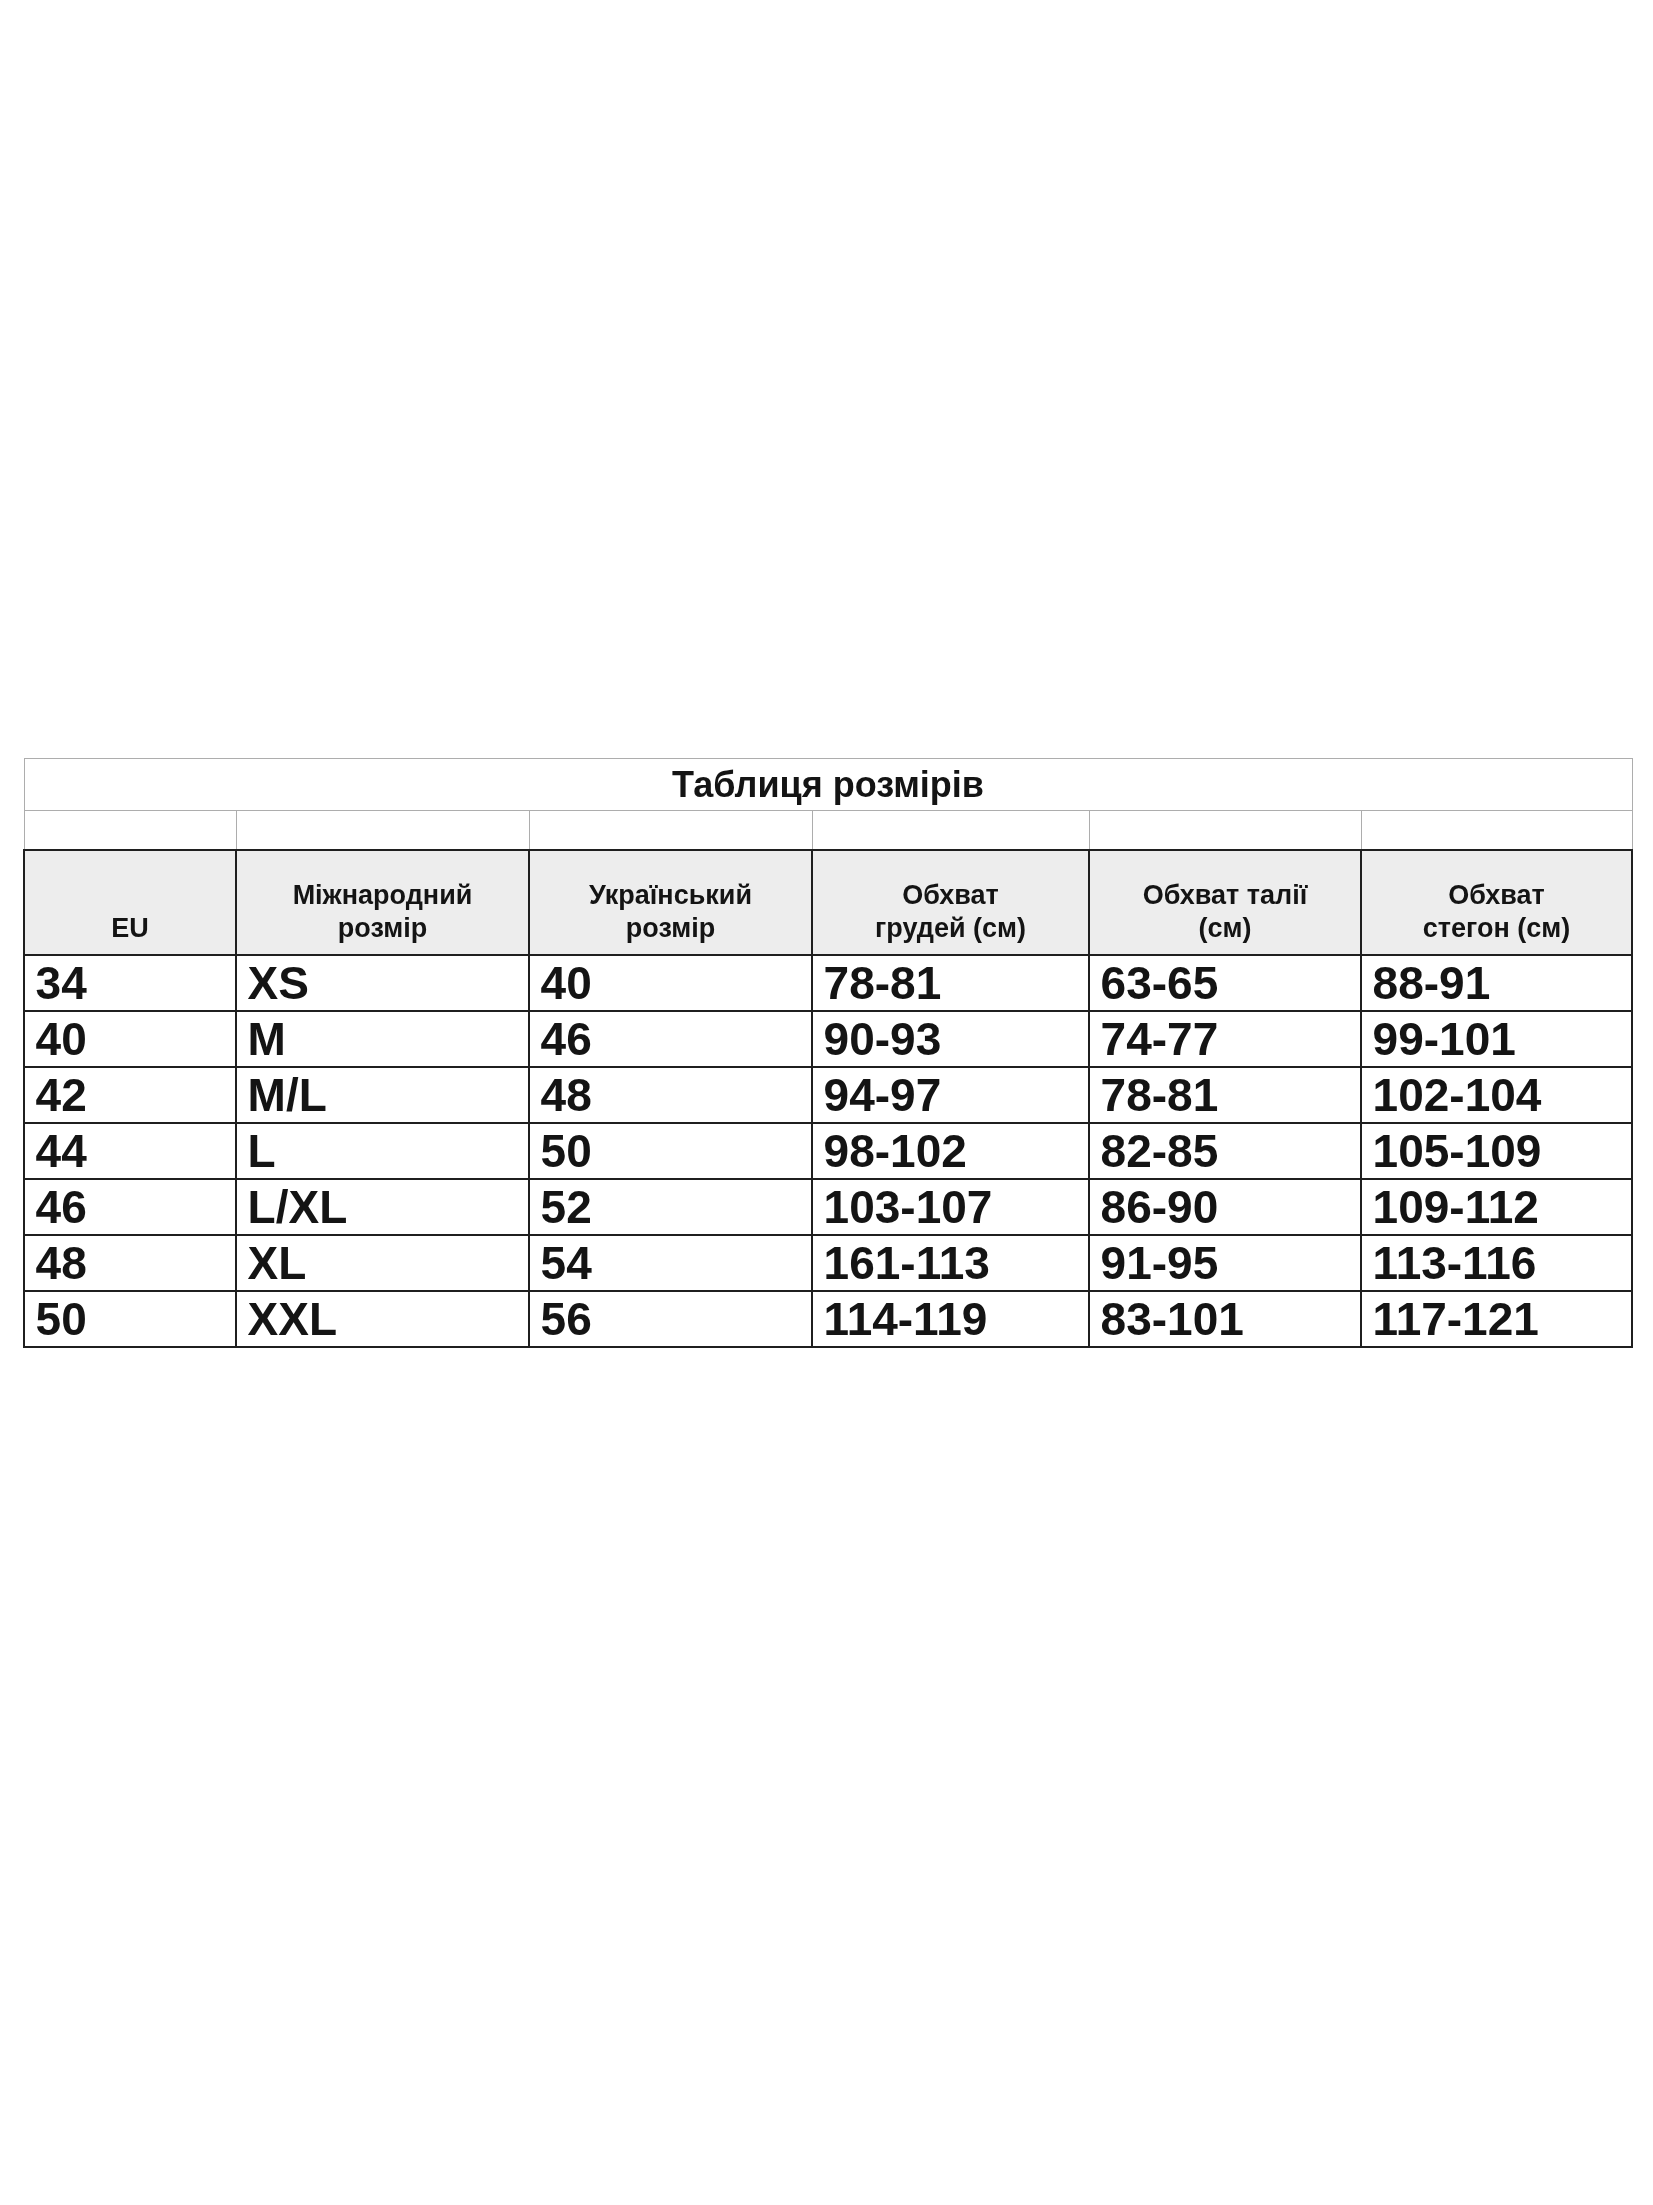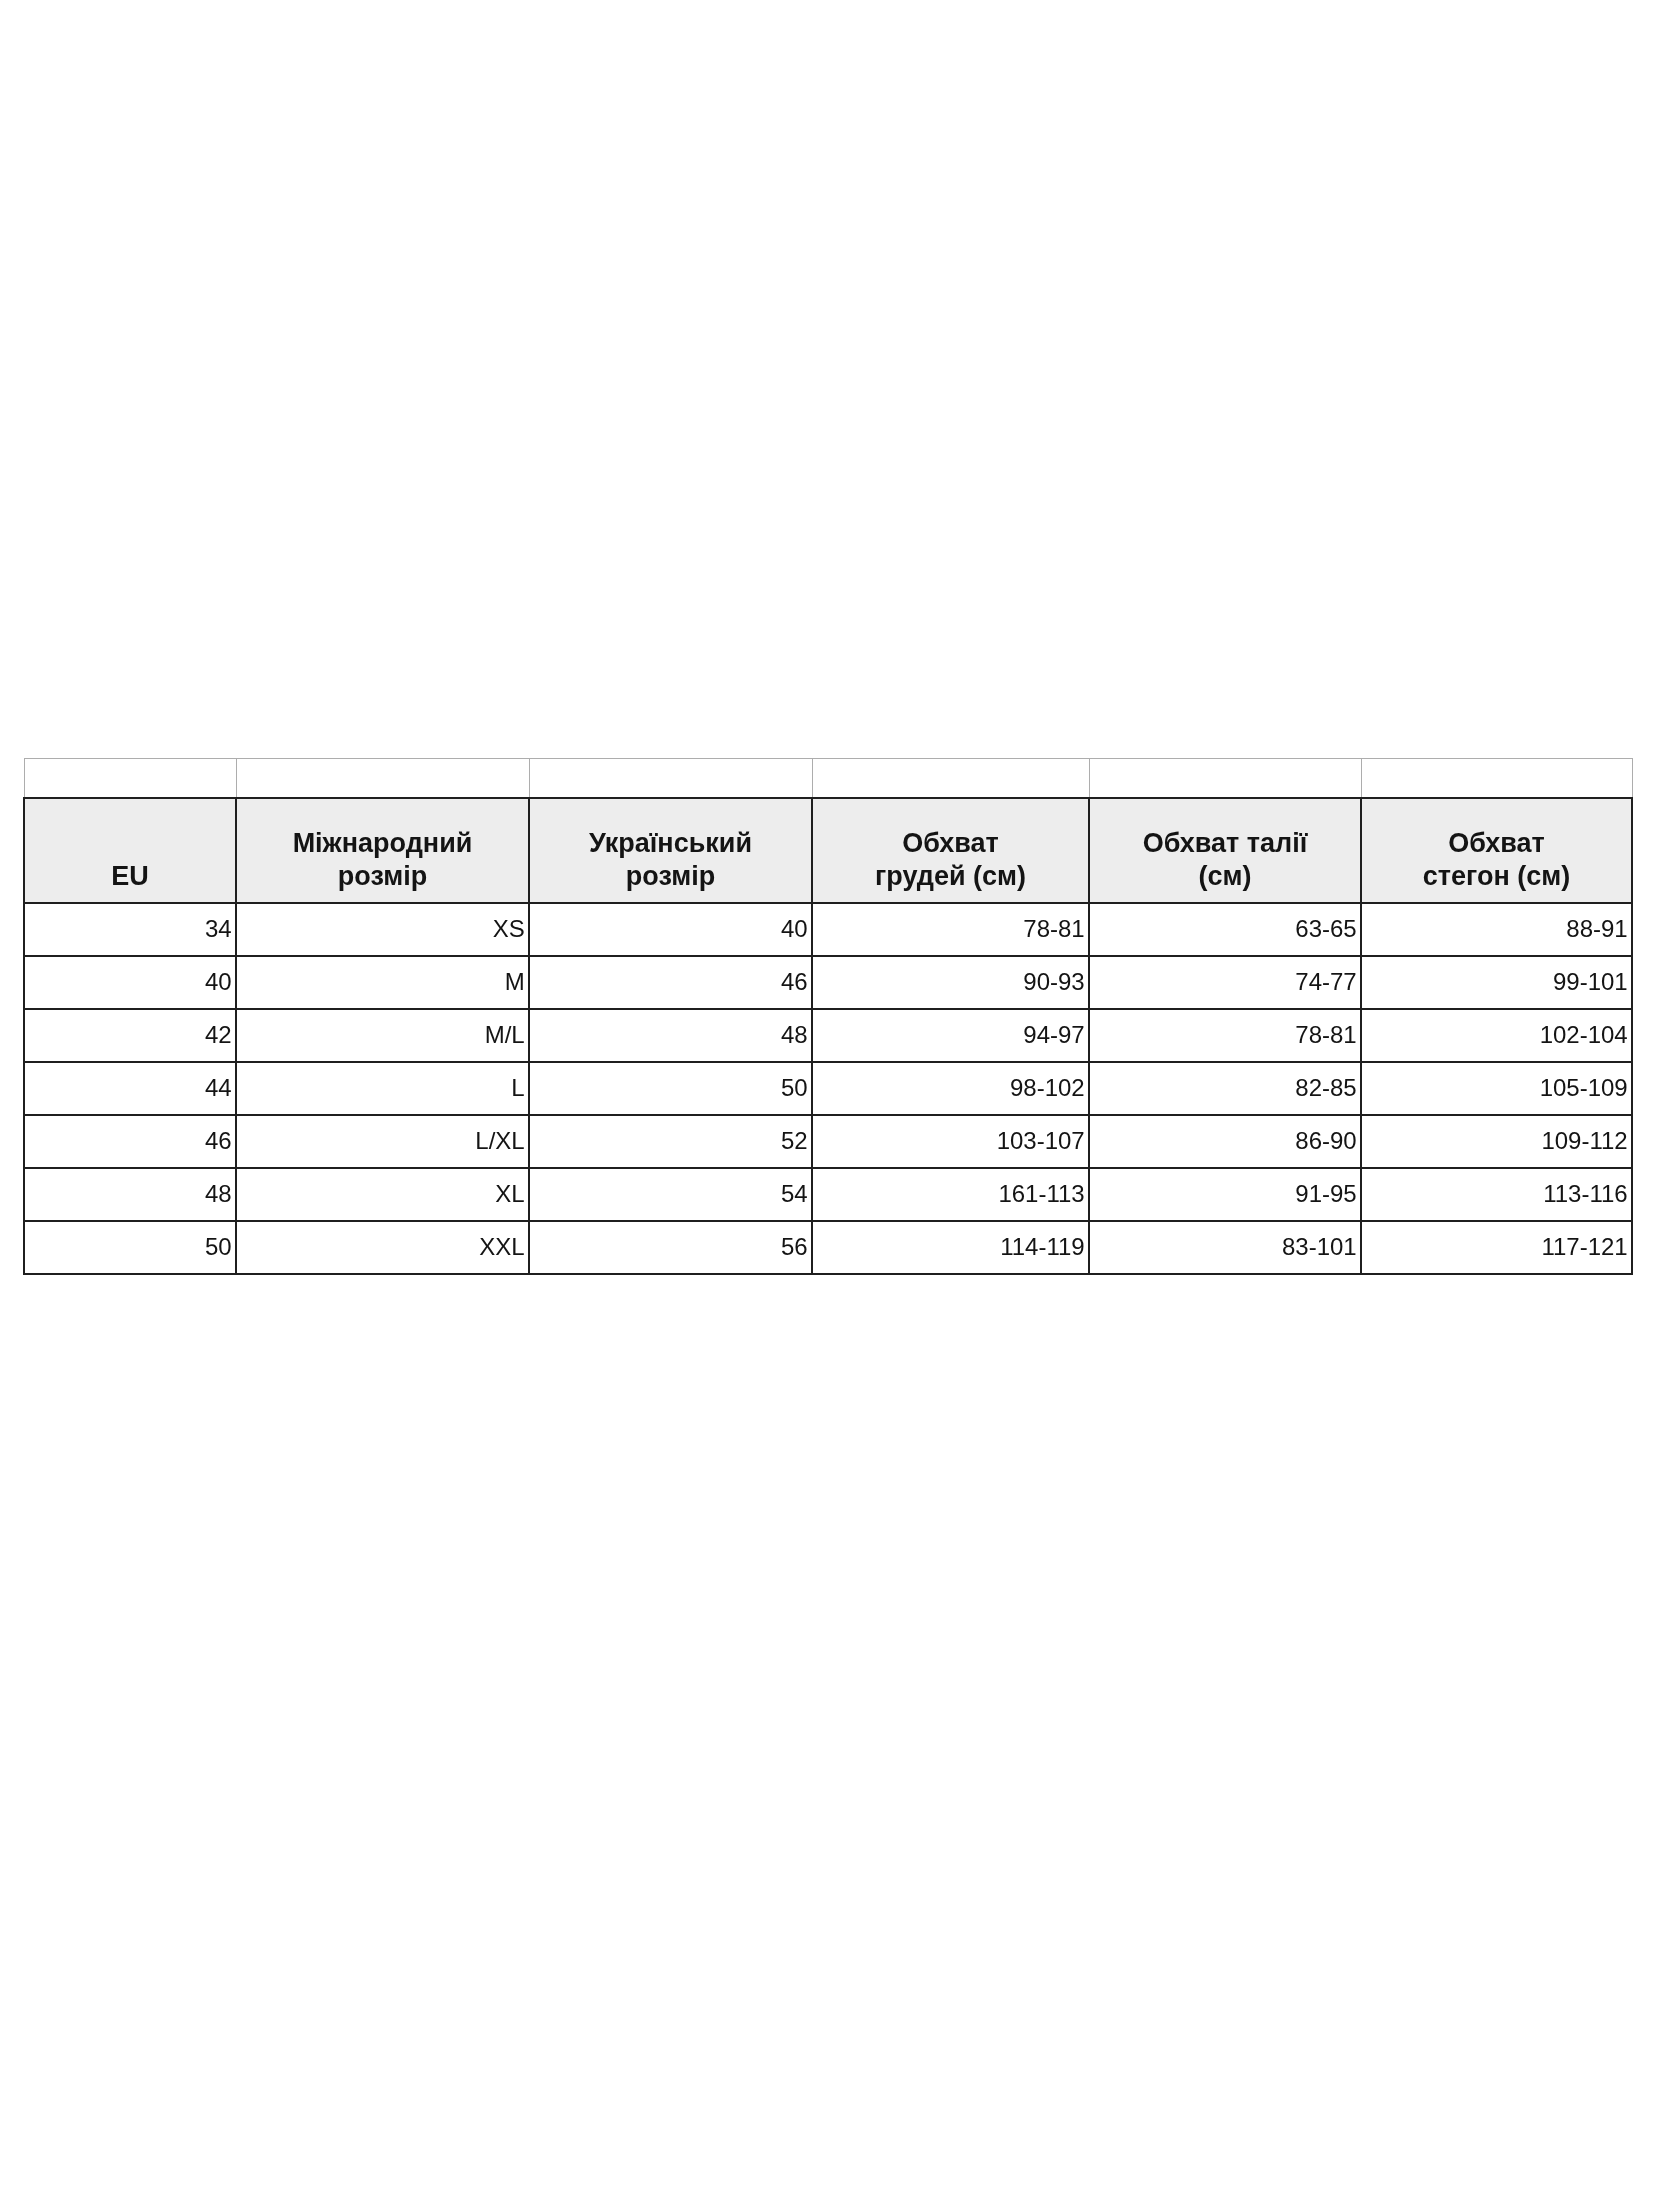--- a/index.html
+++ b/index.html
@@ -51,43 +51,46 @@
     font-weight: bold;
     font-size: 27px;
     line-height: 1.2;
     padding: 0 3.3px 9.8px 3.3px;
     white-space: pre-line;
   }
   .data-row td {
     border: 2.5px solid #1f1f1f;
     height: 51px;
     vertical-align: middle;
-    text-align: right;
-    font-size: 24px;
-    font-weight: normal;
+    text-align: left;
+    font-size: 46px;
+    font-weight: bold;
     padding: 0 3.3px 0 10.6px;
     background: #ffffff;
     white-space: nowrap;
   }
 </style>
 </head>
 <body>
 
 <div class="page">
   <table class="size-table">
     <colgroup>
       <col style="width:212px">
       <col style="width:293px">
       <col style="width:283px">
       <col style="width:277px">
       <col style="width:272px">
       <col style="width:271px">
     </colgroup>
 
     <tbody>
+        <tr class="title-row">
+      <td colspan="6">Таблиця розмірів</td>
+    </tr>
 
     <tr class="spacer-row">
       <td></td>
       <td></td>
       <td></td>
       <td></td>
       <td></td>
       <td></td>
     </tr>
 

